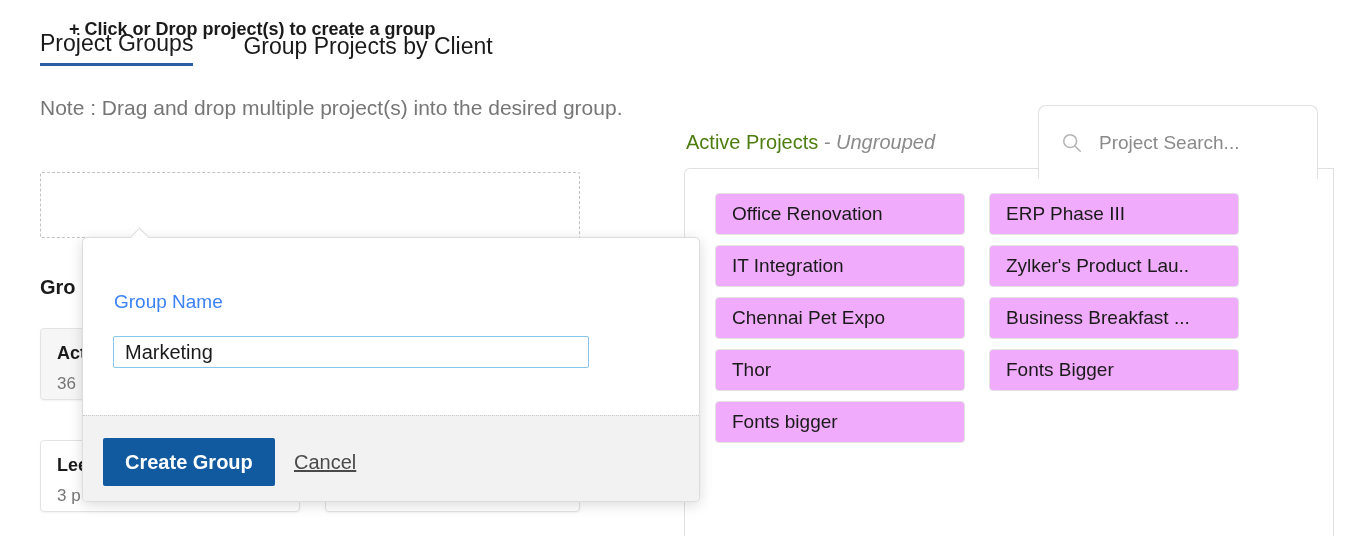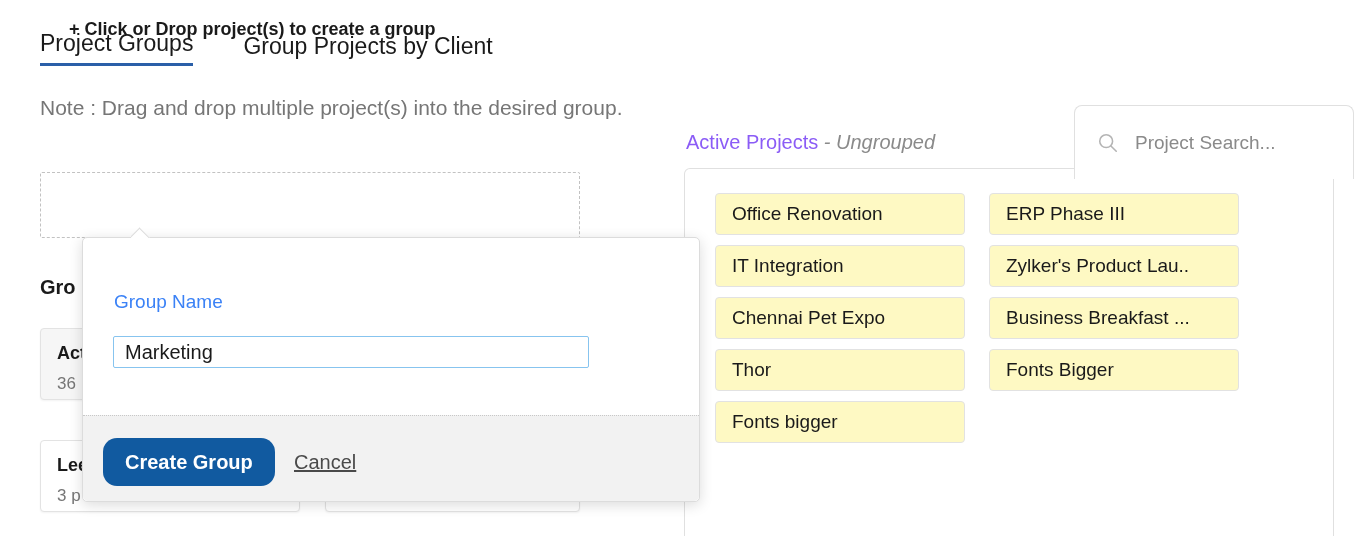--- a/index.html
+++ b/index.html
@@ -120,40 +120,39 @@
     background: #ffffff;
   }
   .panel-heading {
     position: absolute;
     left: 686px;
     top: 131px;
     font-size: 20px;
     white-space: nowrap;
     z-index: 4;
   }
-  .panel-heading .ph-main { color: #8b5cf6; }
+  .panel-heading .ph-main { color: #4d7c0f; }
   .panel-heading .ph-sub { color: #8a8a8a; font-style: italic; }
 
   .search-box {
     position: absolute;
     left: 1038px;
     top: 105px;
     width: 280px;
     height: 74px;
     box-sizing: border-box;
     background: #ffffff;
     border: 1px solid #e0e0e0;
     border-bottom: none;
     border-top-left-radius: 8px;
     border-top-right-radius: 8px;
     z-index: 3;
     display: flex;
     align-items: center;
     padding-left: 22px;
-    margin-left: 36px;
   }
   .search-icon {
     width: 22px;
     height: 22px;
     flex: 0 0 auto;
     margin-right: 14px;
     opacity: 0.55;
   }
   .search-input {
     border: none;
@@ -172,21 +171,21 @@
     top: 24px;
     width: 560px;
     display: flex;
     flex-wrap: wrap;
     gap: 10px 24px;
   }
   .project-tile {
     width: 250px;
     height: 42px;
     box-sizing: border-box;
-    background: #fef9c3;
+    background: #f0abfc;
     border: 1px solid #e2e2e2;
     border-radius: 4px;
     display: flex;
     align-items: center;
     padding-left: 16px;
     font-size: 19px;
     color: #1a1a1a;
     white-space: nowrap;
     overflow: hidden;
     cursor: pointer;
@@ -269,21 +268,21 @@
   }
   .btn-create {
     position: absolute;
     left: 20px;
     top: 22px;
     height: 48px;
     padding: 0 22px;
     background: #115aa0;
     color: #ffffff;
     border: none;
-    border-radius: 14px;
+    border-radius: 2px;
     font-family: "Liberation Sans", sans-serif;
     font-size: 20px;
     font-weight: bold;
     cursor: pointer;
   }
   .btn-cancel {
     position: absolute;
     left: 211px;
     top: 35px;
     font-size: 20px;

